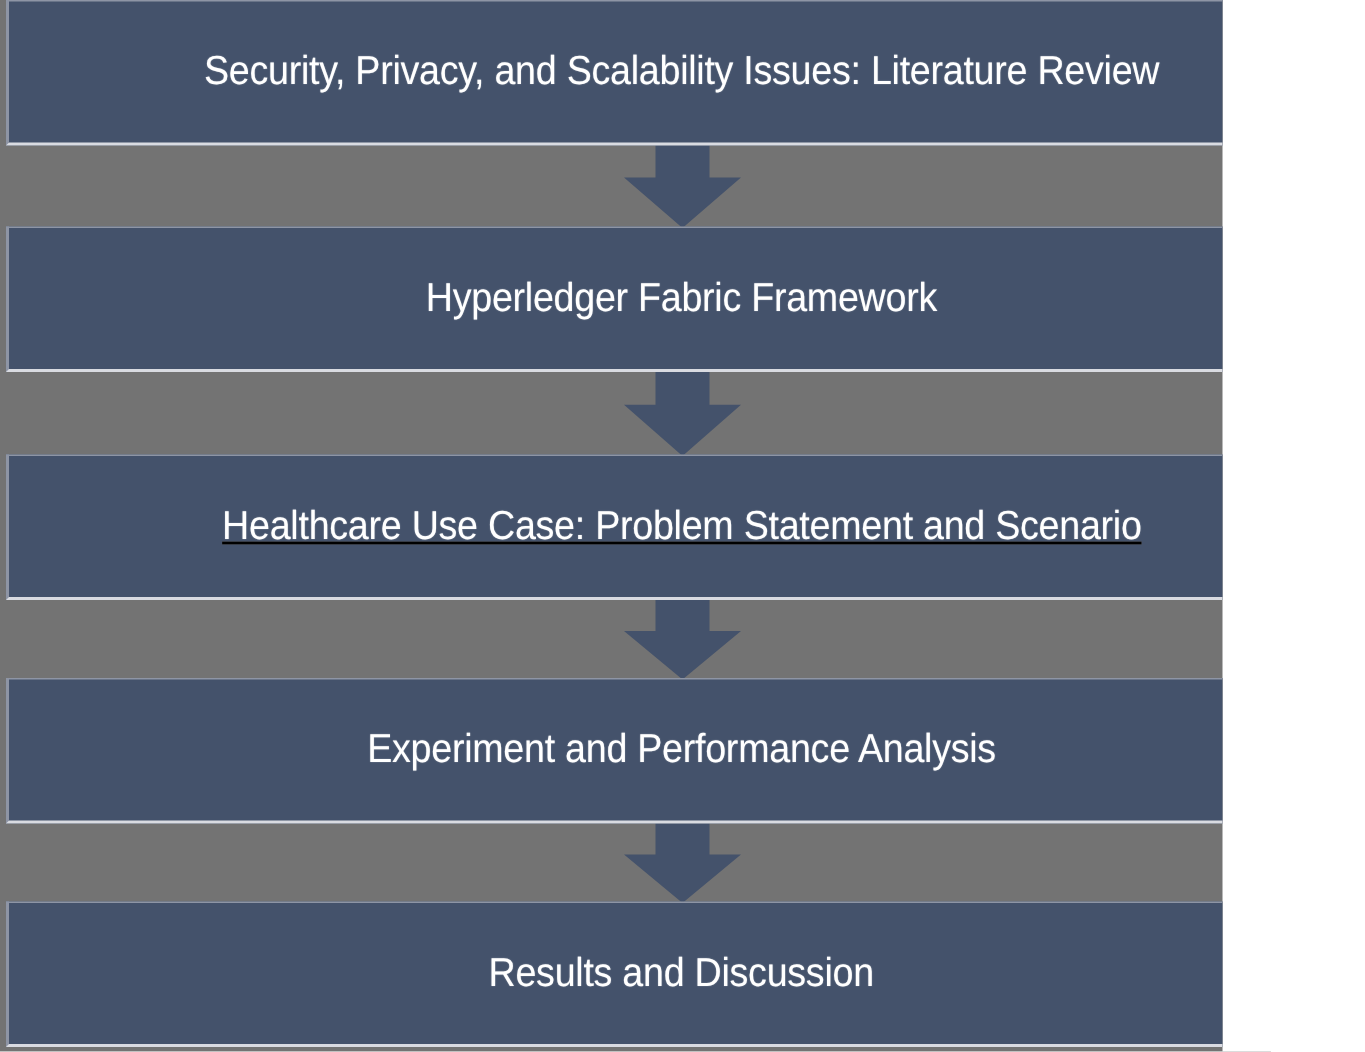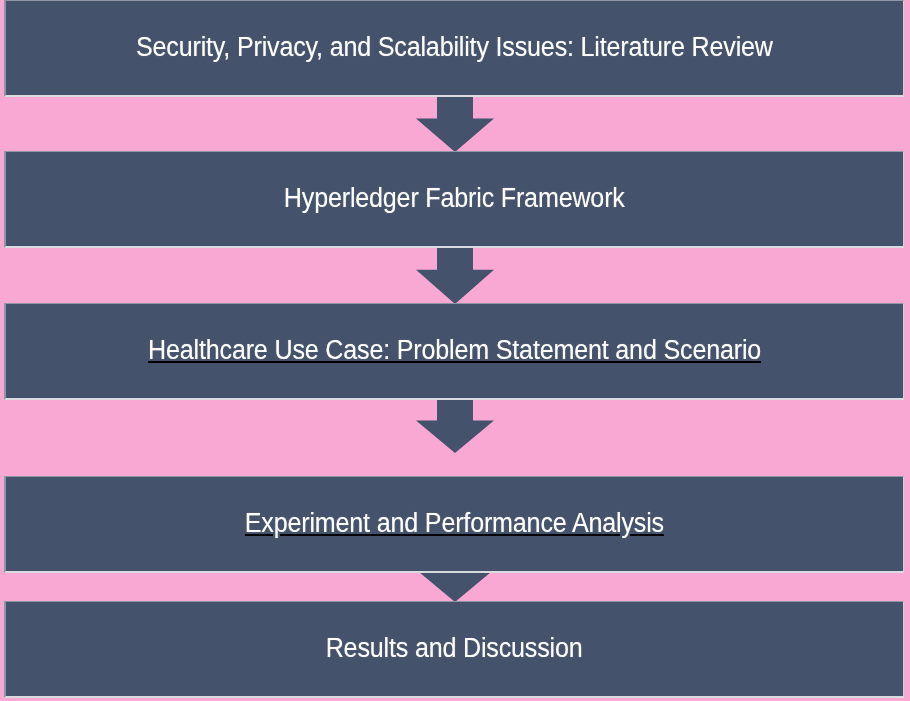--- a/index.html
+++ b/index.html
@@ -6,23 +6,23 @@
   html, body {
     margin: 0;
     padding: 0;
     background: #ffffff;
   }
   body {
     font-family: "Liberation Sans", sans-serif;
   }
   #flowchart {
     position: relative;
-    width: 910px;
+    width: 815px;
     height: 701px;
-    background: #f9a8d4;
+    background: #737373;
     overflow: hidden;
   }
   .stage-box {
     position: absolute;
     left: 4px;
     width: 900px;
     box-sizing: border-box;
     background: #44526b;
     border-top: 1px solid #8e95a5;
     border-left: 2px solid #8e95a5;
@@ -80,19 +80,19 @@
     </div>
     <div class="stage-box" style="top: 0px; height: 97px;">
       <div class="stage-label">Security, Privacy, and Scalability Issues: Literature Review</div>
     </div>
     <div class="stage-box" style="top: 151px; height: 97px; justify-content: center;">
       <div class="stage-label">Hyperledger Fabric Framework</div>
     </div>
     <div class="stage-box" style="top: 303px; height: 97px; text-decoration: underline;">
       <div class="stage-label">Healthcare Use Case: Problem Statement and Scenario</div>
     </div>
-    <div class="stage-box" style="top: 476px; height: 97px; text-decoration: underline;">
+    <div class="stage-box" style="top: 452px; height: 97px;">
       <div class="stage-label">Experiment and Performance Analysis</div>
     </div>
     <div class="stage-box" style="top: 601px; height: 97px; justify-content: center;">
       <div class="stage-label">Results and Discussion</div>
     </div>
   </div>
 
 </body></html>

